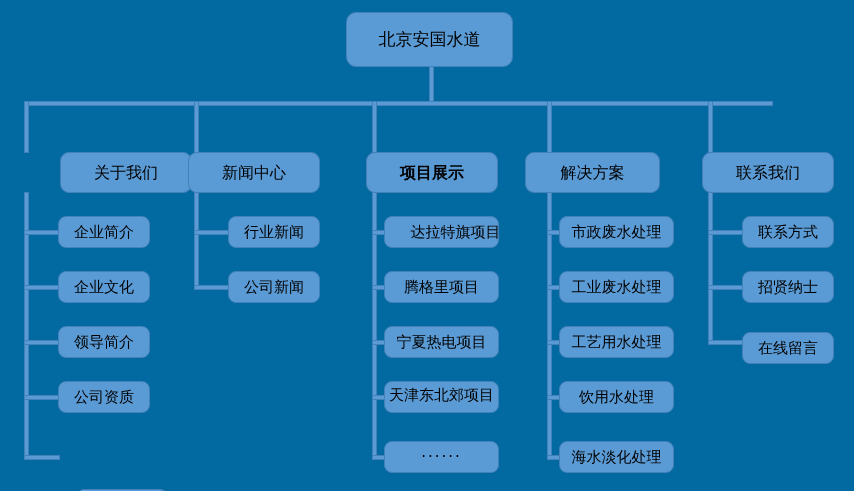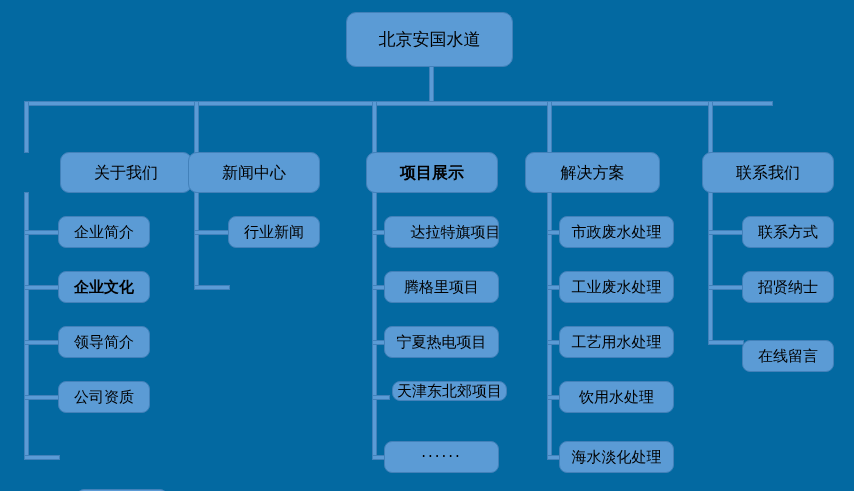--- a/index.html
+++ b/index.html
@@ -79,21 +79,21 @@
     <span>关于我们</span>
   </div>
   <div class="conn conn-v" style="left:24px; top:192px; height:267px;"></div>
 
   <div class="conn conn-h" style="left:24px; top:230px; width:36px;"></div>
   <div class="node node-l3" style="left:58px; top:216px; width:92px; height:32px;">
     <span>企业简介</span>
   </div>
 
   <div class="conn conn-h" style="left:24px; top:285px; width:36px;"></div>
-  <div class="node node-l3" style="left:58px; top:271px; width:92px; height:32px;font-weight:bold;">
+  <div class="node node-l3" style="left:58px; top:271px; width:92px; height:32px;">
     <span>企业文化</span>
   </div>
 
   <div class="conn conn-h" style="left:24px; top:340px; width:36px;"></div>
   <div class="node node-l3" style="left:58px; top:326px; width:92px; height:32px;">
     <span>领导简介</span>
   </div>
 
   <div class="conn conn-h" style="left:24px; top:395px; width:36px;"></div>
   <div class="node node-l3" style="left:58px; top:381px; width:92px; height:32px;">
@@ -110,20 +110,23 @@
     <span>新闻中心</span>
   </div>
   <div class="conn conn-v" style="left:194px; top:192px; height:97px;"></div>
 
   <div class="conn conn-h" style="left:194px; top:230px; width:36px;"></div>
   <div class="node node-l3" style="left:228px; top:216px; width:92px; height:32px;">
     <span>行业新闻</span>
   </div>
 
   <div class="conn conn-h" style="left:194px; top:285px; width:36px;"></div>
+  <div class="node node-l3" style="left:228px; top:271px; width:92px; height:32px;">
+    <span>公司新闻</span>
+  </div>
 
   <div class="conn conn-v" style="left:372px; top:101px; height:52px;"></div>
   <div class="node node-l2" style="left:366px; top:152px; width:132px; height:41px;font-weight:bold;">
     <span>项目展示</span>
   </div>
   <div class="conn conn-v" style="left:372px; top:192px; height:267px;"></div>
 
   <div class="conn conn-h" style="left:372px; top:230px; width:18px;"></div>
   <div class="node node-l3" style="left:384px; top:216px; width:115px; height:32px;padding-left:28px;">
     <span>达拉特旗项目</span>
@@ -133,21 +136,21 @@
   <div class="node node-l3" style="left:384px; top:271px; width:115px; height:32px;">
     <span>腾格里项目</span>
   </div>
 
   <div class="conn conn-h" style="left:372px; top:340px; width:18px;"></div>
   <div class="node node-l3" style="left:384px; top:326px; width:115px; height:32px;">
     <span>宁夏热电项目</span>
   </div>
 
   <div class="conn conn-h" style="left:372px; top:395px; width:18px;"></div>
-  <div class="node node-l3" style="left:392px; top:381px; width:115px; height:20px;">
+  <div class="node node-l3" style="left:384px; top:381px; width:115px; height:32px;font-family:Liberation Mono, monospace;">
     <span>天津东北郊项目</span>
   </div>
 
   <div class="conn conn-h" style="left:372px; top:455px; width:18px;"></div>
   <div class="node node-l3 node-ellipsis" style="left:384px; top:441px; width:115px; height:32px;">
     <span>······</span>
   </div>
 
   <div class="conn conn-v" style="left:547px; top:101px; height:52px;"></div>
   <div class="node node-l2" style="left:525px; top:152px; width:135px; height:41px;">
@@ -190,17 +193,17 @@
   <div class="node node-l3" style="left:742px; top:216px; width:92px; height:32px;">
     <span>联系方式</span>
   </div>
 
   <div class="conn conn-h" style="left:708px; top:285px; width:36px;"></div>
   <div class="node node-l3" style="left:742px; top:271px; width:92px; height:32px;">
     <span>招贤纳士</span>
   </div>
 
   <div class="conn conn-h" style="left:708px; top:340px; width:36px;"></div>
-  <div class="node node-l3" style="left:742px; top:340px; width:92px; height:32px;">
+  <div class="node node-l3" style="left:742px; top:332px; width:92px; height:32px;">
     <span>在线留言</span>
   </div>
 
 </div>
 
 </body></html>

